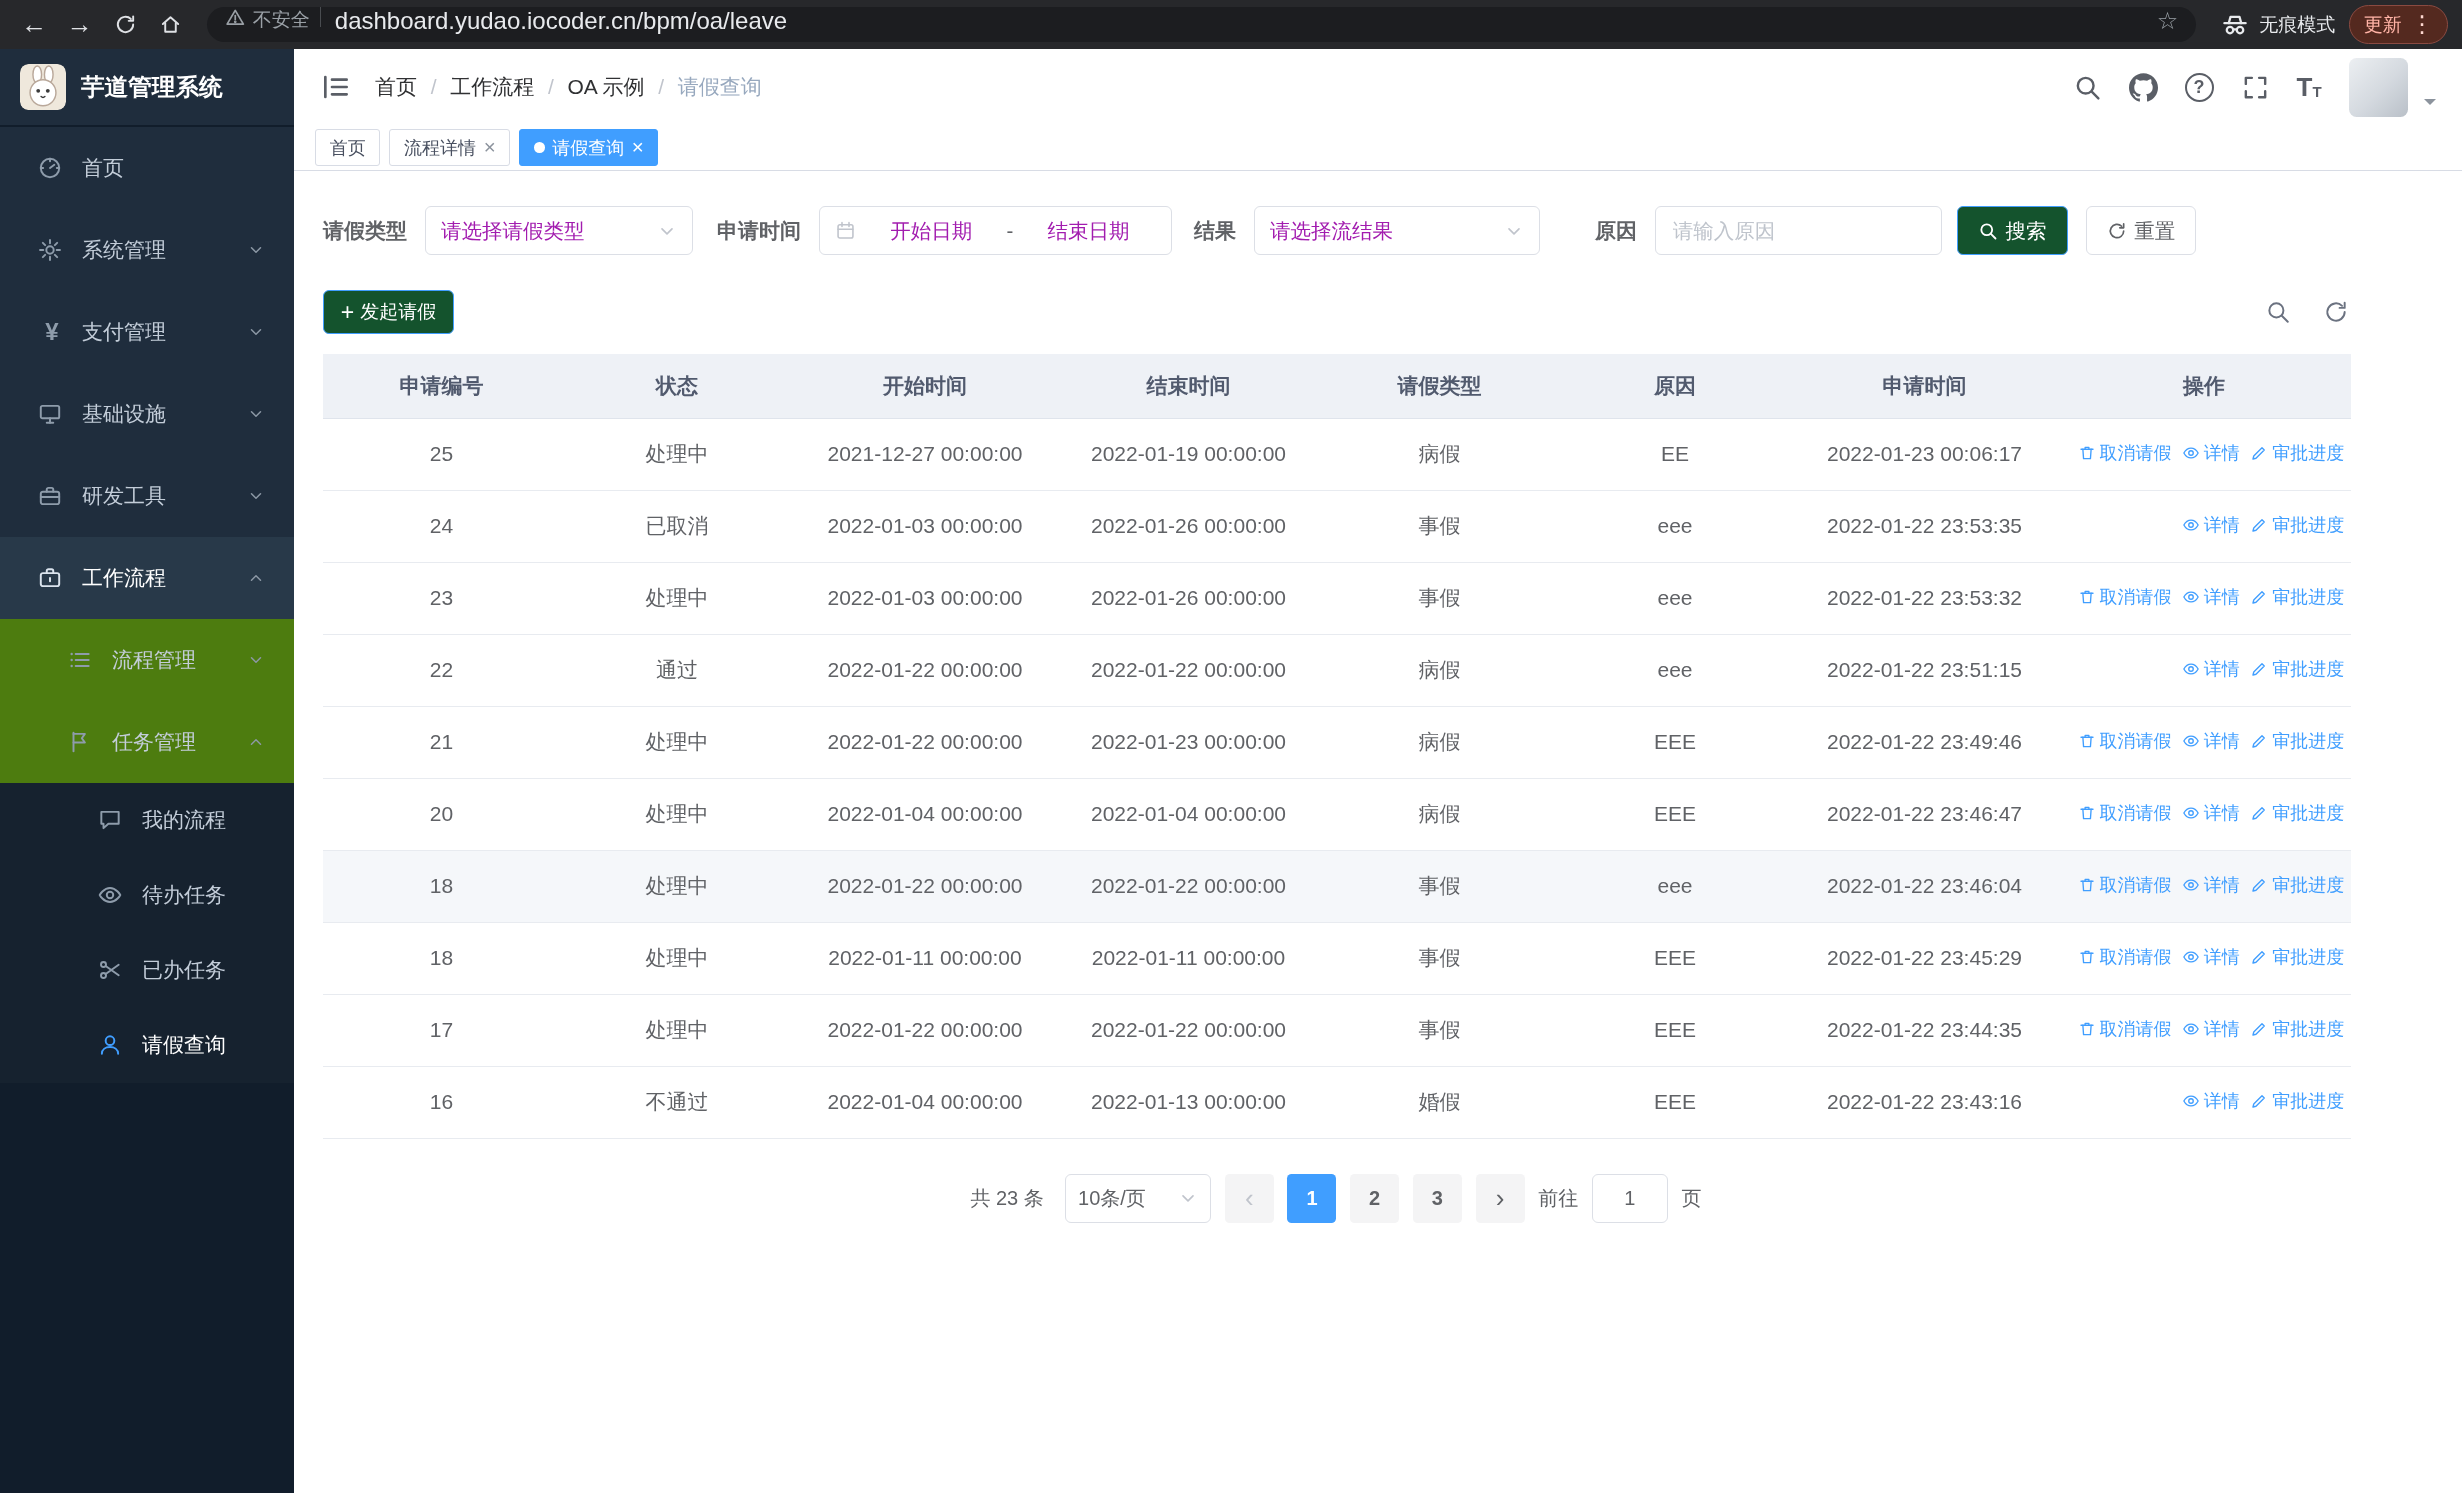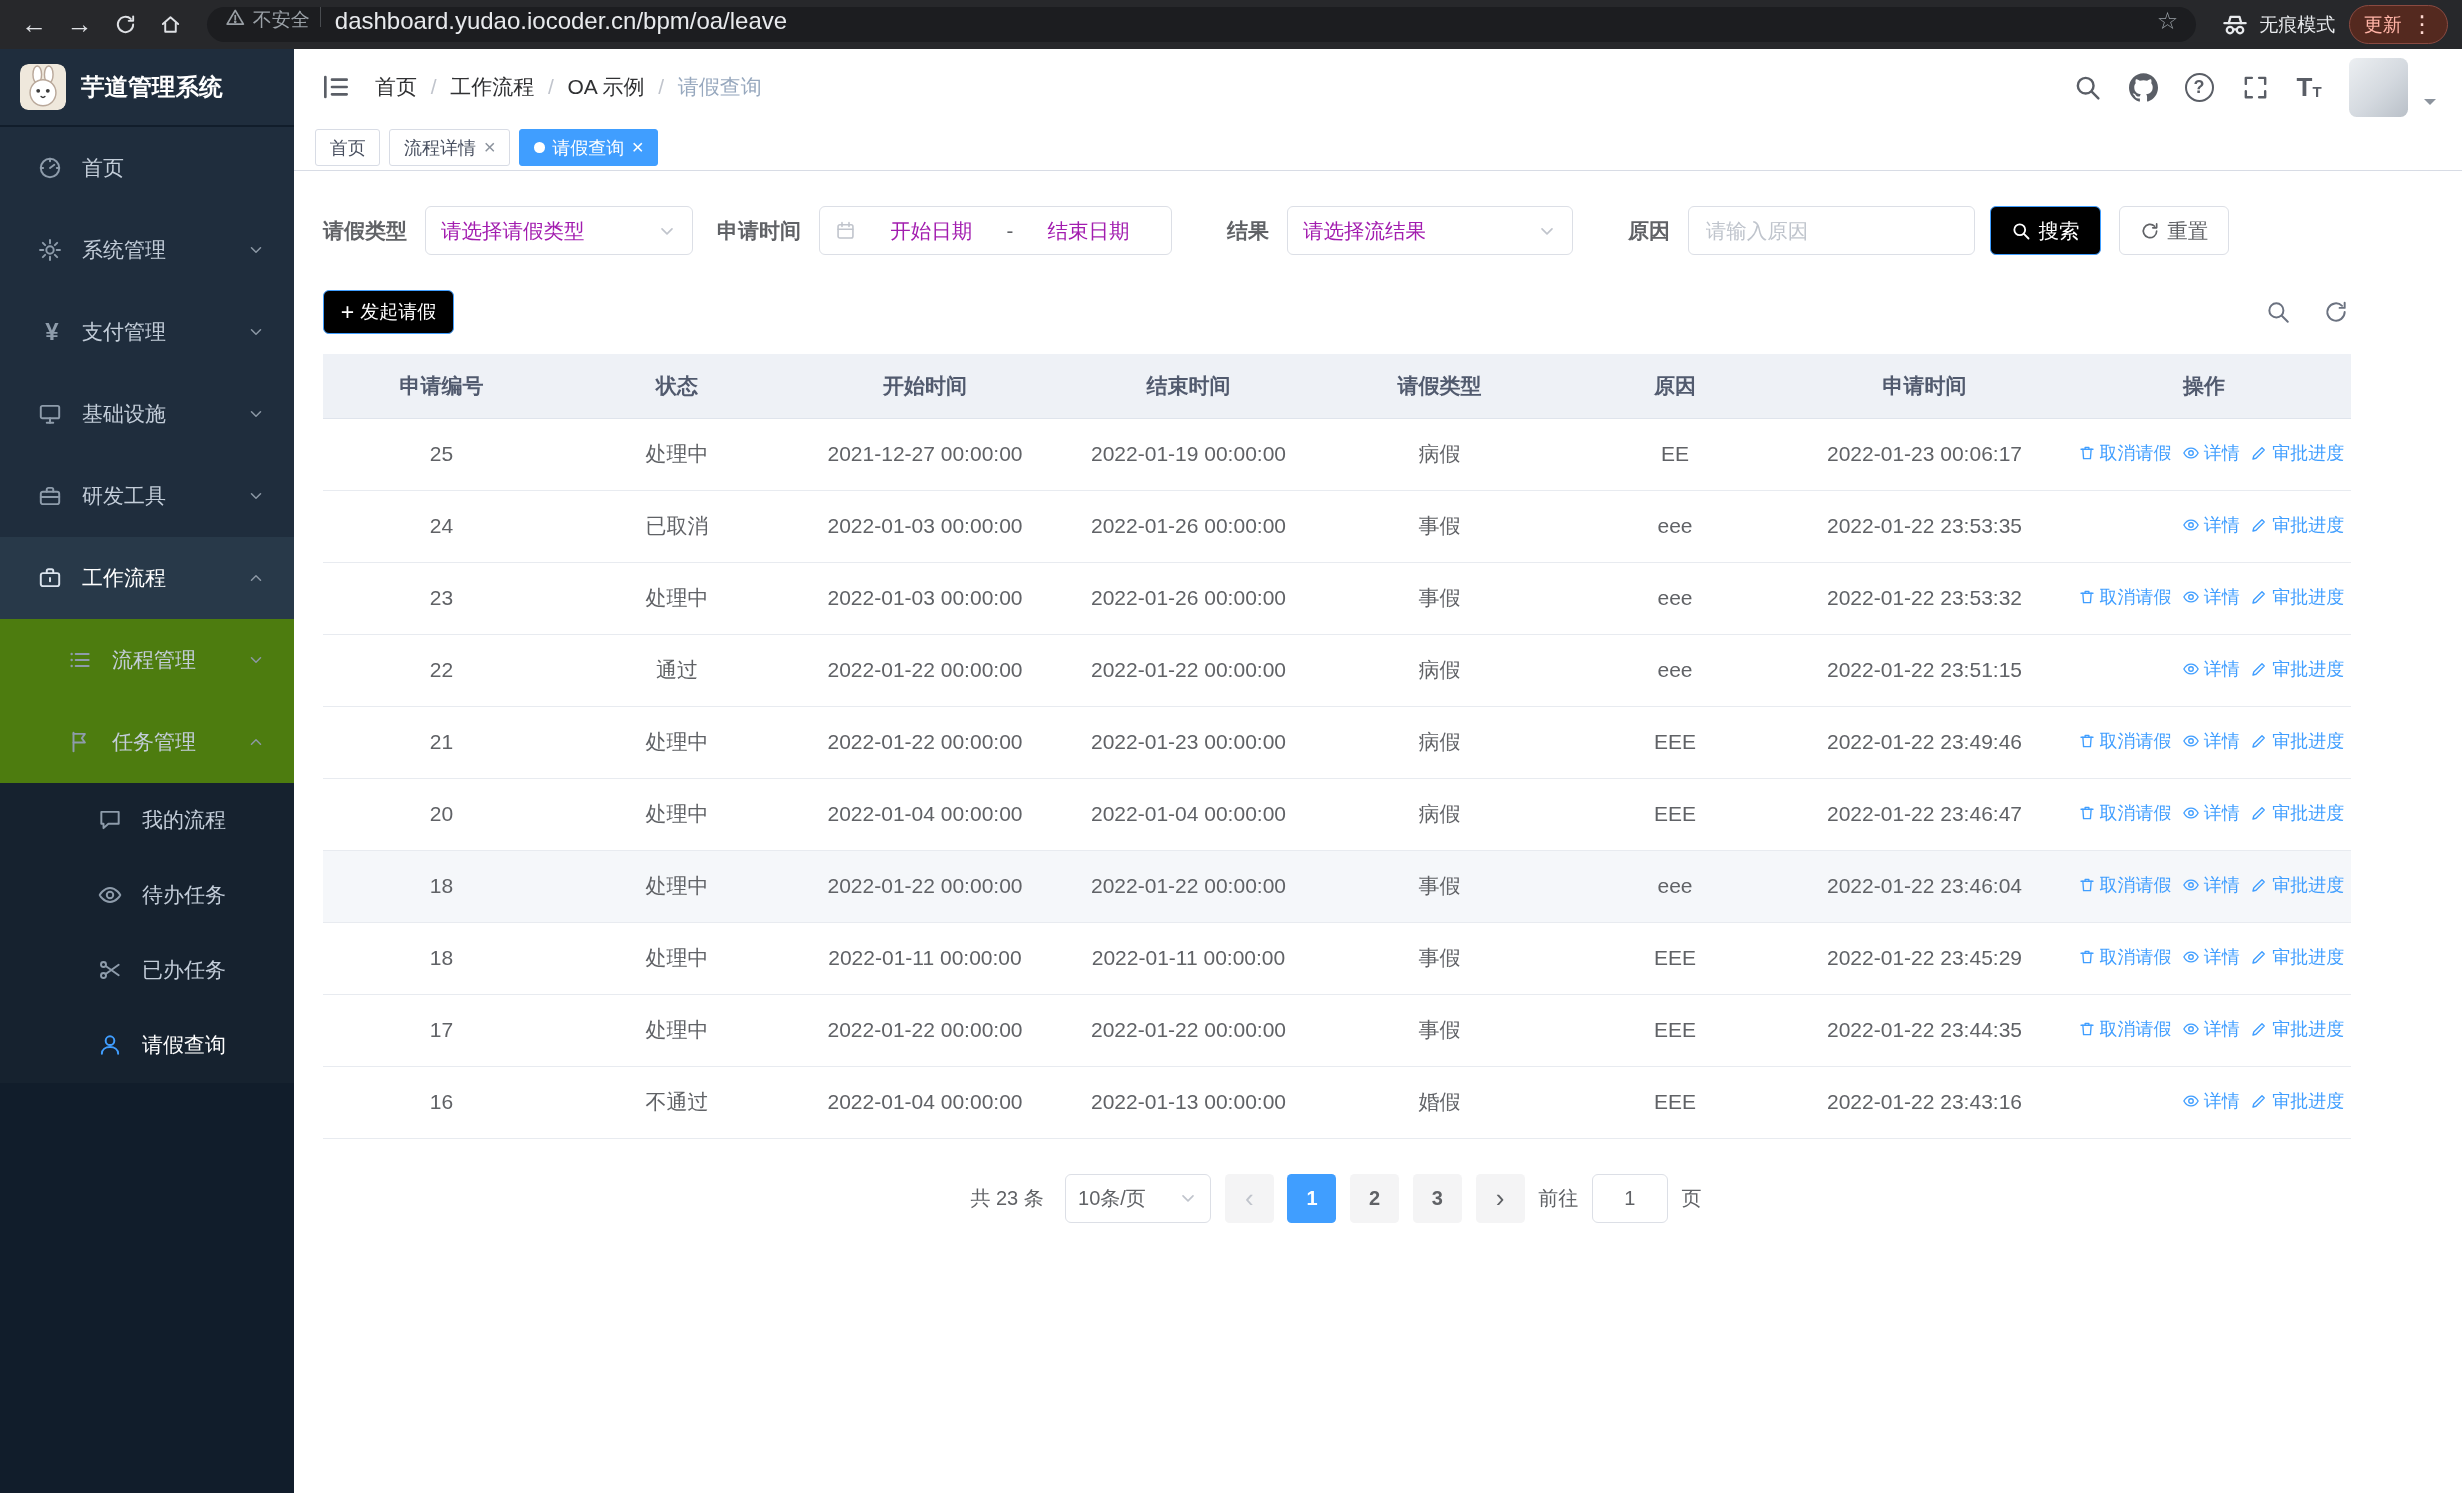--- a/index.html
+++ b/index.html
@@ -87,32 +87,32 @@
   .filter-row{display:flex;align-items:center;}
   .f-label{font-size:21px;font-weight:bold;color:#606266;margin-right:18px;white-space:nowrap;}
   .control{height:49px;border:0.8px solid #dcdfe6;border-radius:6px;background:#fff;display:flex;
     align-items:center;cursor:pointer;}
   .placeholder{color:#a21caf;font-size:20.5px;white-space:nowrap;}
   .caret{color:#c0c4cc;display:flex;}
   .caret svg{width:20px;height:20px;}
   .select{padding:0 15px;justify-content:space-between;}
   .select.w1{width:268px;margin-right:24px;}
   .select.w2{width:286px;margin-right:55px;}
-  .date-range{width:353px;padding:0 15px;gap:7.6px;margin-right:55px;justify-content:flex-end;}
+  .date-range{width:353px;padding:0 15px;gap:7.6px;margin-right:22px;justify-content:flex-end;}
   .cal-icon{color:#c0c4cc;display:flex;flex:none;}
   .cal-icon svg{width:21px;height:21px;}
   .date-range .placeholder{flex:1;text-align:center;}
   .range-sep{color:#606266;font-size:20.5px;}
   .text-input{width:287px;height:49px;border:0.8px solid #dcdfe6;border-radius:6px;padding:0 16.7px;
     font-size:20.5px;color:#606266;outline:none;margin-right:15px;font-family:inherit;}
   .text-input::placeholder{color:#bfc4cc;}
   .btn{height:49px;border-radius:6px;display:inline-flex;align-items:center;gap:7.6px;font-size:20.5px;
     border:0.8px solid transparent;padding:0 20px;cursor:pointer;font-family:inherit;white-space:nowrap;}
   .btn svg{width:20px;height:20px;}
-  .btn.primary{background:#000000;color:#fff;border-color:#409eff;}
+  .btn.primary{background:#14532d;color:#fff;border-color:#409eff;}
   .btn.plain{background:#fff;color:#606266;border-color:#dcdfe6;margin-left:18px;}
   .toolbar-row{margin-top:35px;display:flex;align-items:center;justify-content:space-between;}
   .btn.sm{height:44px;font-size:19px;padding:0 16.7px;gap:6px;}
   .plus-glyph{font-size:23px;line-height:1;}
   .toolbar-icons{display:flex;align-items:center;gap:32px;color:#6b7280;}
   .toolbar-icons span{display:flex;cursor:pointer;}
   .toolbar-icons svg{width:26px;height:26px;}
 
   .table-wrap{margin-top:20px;}
   table{width:100%;border-collapse:collapse;table-layout:fixed;}

